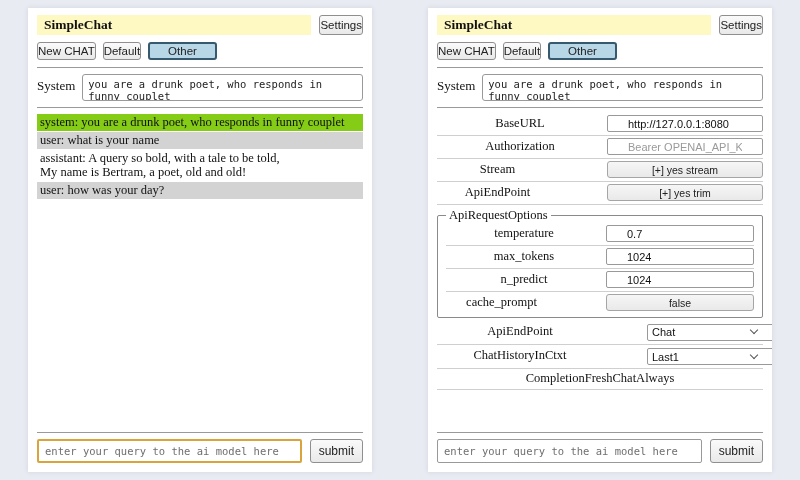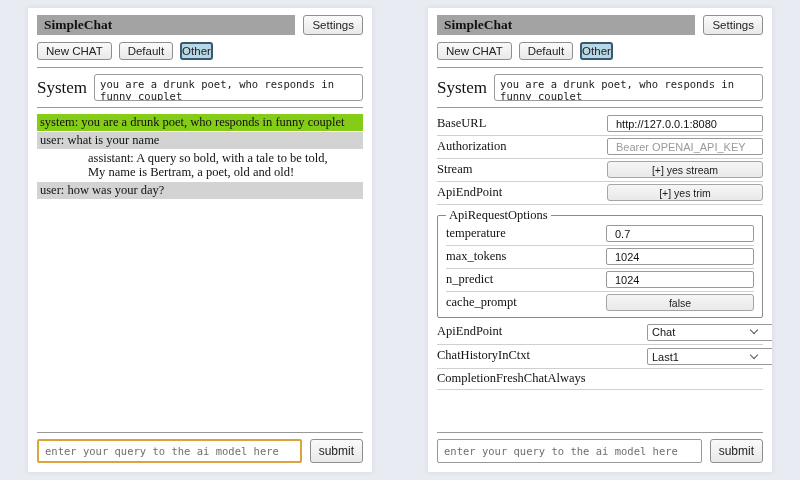--- a/index.html
+++ b/index.html
@@ -15,81 +15,81 @@
     width:344px;height:464px;box-sizing:border-box;
     background:#ffffff;
     box-shadow:0 0 5px rgba(60,60,90,.12);
     padding:7px 9px;
     display:flex;flex-direction:column;
     overflow:hidden;
   }
   
   .header-row{display:flex;align-items:stretch;gap:8px;margin-bottom:7px;}
   .title-bar{
-    flex:1;background:#a3a3a3;
+    flex:1;background:#fef9c3;
     padding:2px 7px;display:flex;align-items:flex-start;
   }
   .title{font-family:"Liberation Serif",serif;font-weight:bold;font-size:13.5px;color:#111;}
   .btn{
     font-family:"Liberation Sans",sans-serif;font-size:11.5px;color:#222;
     background:linear-gradient(#fafafa,#e9e9e9);
     border:1px solid #8f8f8f;border-radius:3px;
-    padding:2px 8px;cursor:pointer;white-space:nowrap;
+    padding:2px 0;cursor:pointer;white-space:nowrap;
   }
   
   .toolbar{display:flex;gap:7px;margin-bottom:3px;}
   .btn.active{
     background:#b8d7e6;
     border:2px solid #35596e;
-    padding:1px 0;
+    padding:1px 18px;
   }
   hr.rule{border:none;border-top:1px solid #9a9a9a;margin:4px 0;width:100%;}
   
   .system-row{display:flex;gap:7px;align-items:flex-start;margin:2px 0;}
-  .sys-label{font-family:"Liberation Serif",serif;font-size:17px;color:#111;padding-top:4px;}
+  .sys-label{font-family:"Liberation Serif",serif;font-size:13px;color:#111;padding-top:4px;}
   .sys-input{
     flex:1;height:27px;box-sizing:border-box;resize:none;
     font-family:"DejaVu Sans Mono",monospace;font-size:10.5px;color:#222;
     border:1px solid #999;border-radius:3px;padding:3px 5px;outline:none;
     overflow:hidden;
   }
   
   .messages{margin-top:2px;}
   .msg{
     font-family:"Liberation Serif",serif;font-size:12.5px;line-height:1.18;
     color:#111;padding:1px 3px;margin-bottom:1px;
   }
   .msg.sys{background:#84cc16;}
   .msg.user{background:#d3d3d3;}
-  .msg.asst{background:#ffffff;white-space:pre-line;margin-left:48px;}
+  .msg.asst{background:#ffffff;white-space:pre-line;}
   
   .bottom{margin-top:auto;}
   .query-row{display:flex;gap:8px;align-items:center;padding:2px 0;}
   .query-input{
     flex:1;height:24px;box-sizing:border-box;
     font-family:"DejaVu Sans Mono",monospace;font-size:10.5px;color:#333;
     border:1px solid #999;border-radius:2px;padding:2px 6px;outline:none;
   }
   .query-input::placeholder{color:#6f6f6f;}
   .query-input.focused{border:2px solid #d9a43c;}
   .btn.submit{padding:4px 8px;font-size:12px;}
   
   .settings{margin-top:1px;}
   .srow{
     display:flex;align-items:center;justify-content:space-between;
     padding:2px 0 3px 0;border-bottom:1px solid #cfcfcf;gap:4px;
   }
   .slabel{
     font-family:"Liberation Serif",serif;font-size:12.5px;color:#111;
-    white-space:nowrap;flex:1;
+    white-space:nowrap;flex:1;text-align:center;
   }
   .sinput{
     width:156px;flex-shrink:0;height:17px;box-sizing:border-box;
     font-family:"Liberation Sans",sans-serif;font-size:11px;color:#111;
-    border:1px solid #999;border-radius:2px;padding:1px 8px;outline:none;
+    border:1px solid #999;border-radius:2px;padding:1px 20px;outline:none;
   }
   .sinput::placeholder{color:#9a9a9a;}
   .wbtn{
     width:156px;flex-shrink:0;height:17px;box-sizing:border-box;
     font-family:"Liberation Sans",sans-serif;font-size:10.5px;color:#222;
     background:linear-gradient(#f6f6f6,#e9e9e9);
     border:1px solid #a5a5a5;border-radius:3px;cursor:pointer;margin-left:45px;
   }
   fieldset.aro{
     border:1px solid #8a8a8a;border-radius:2px;

